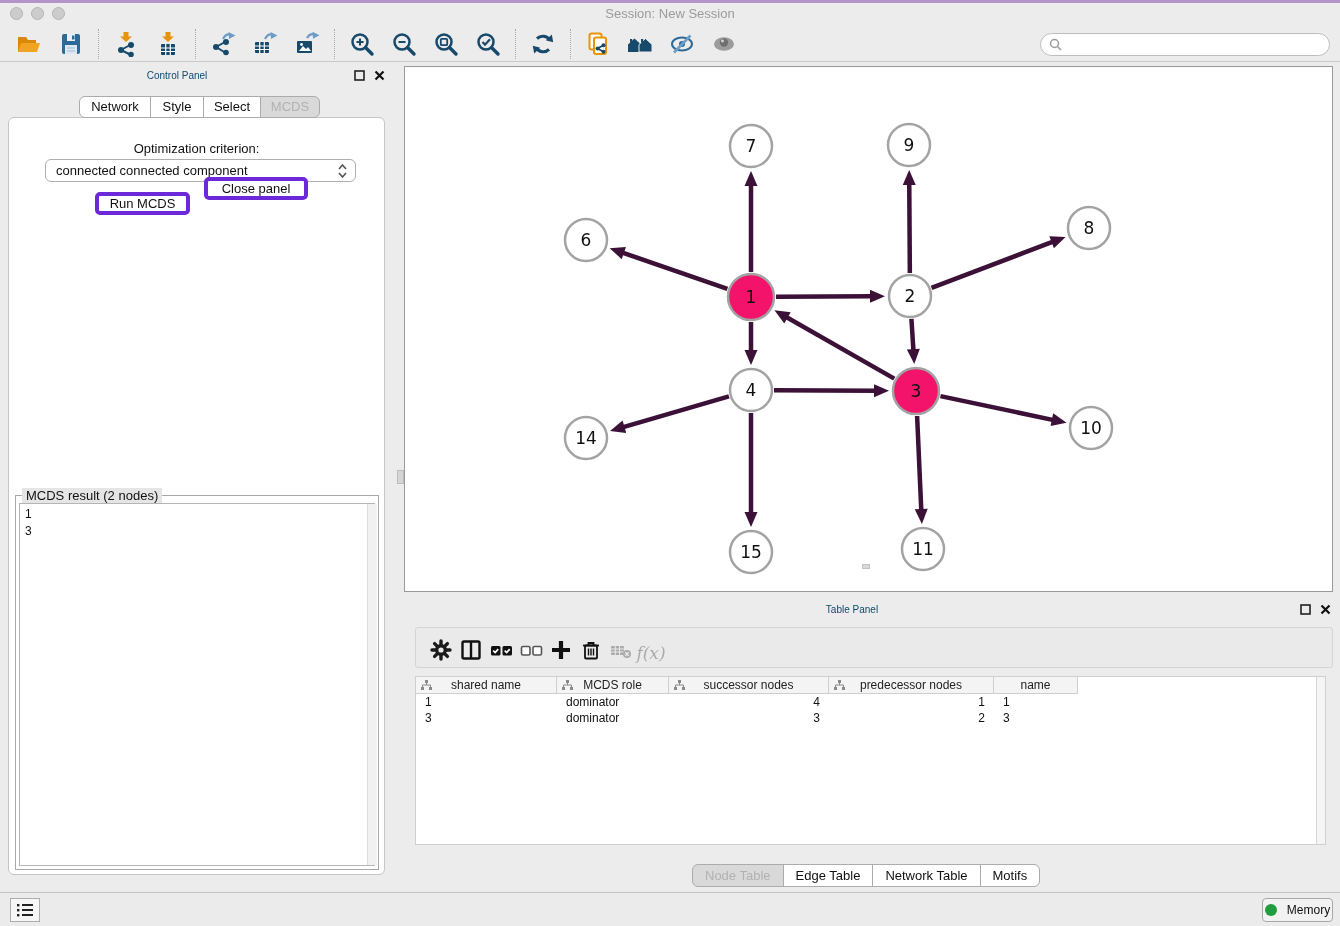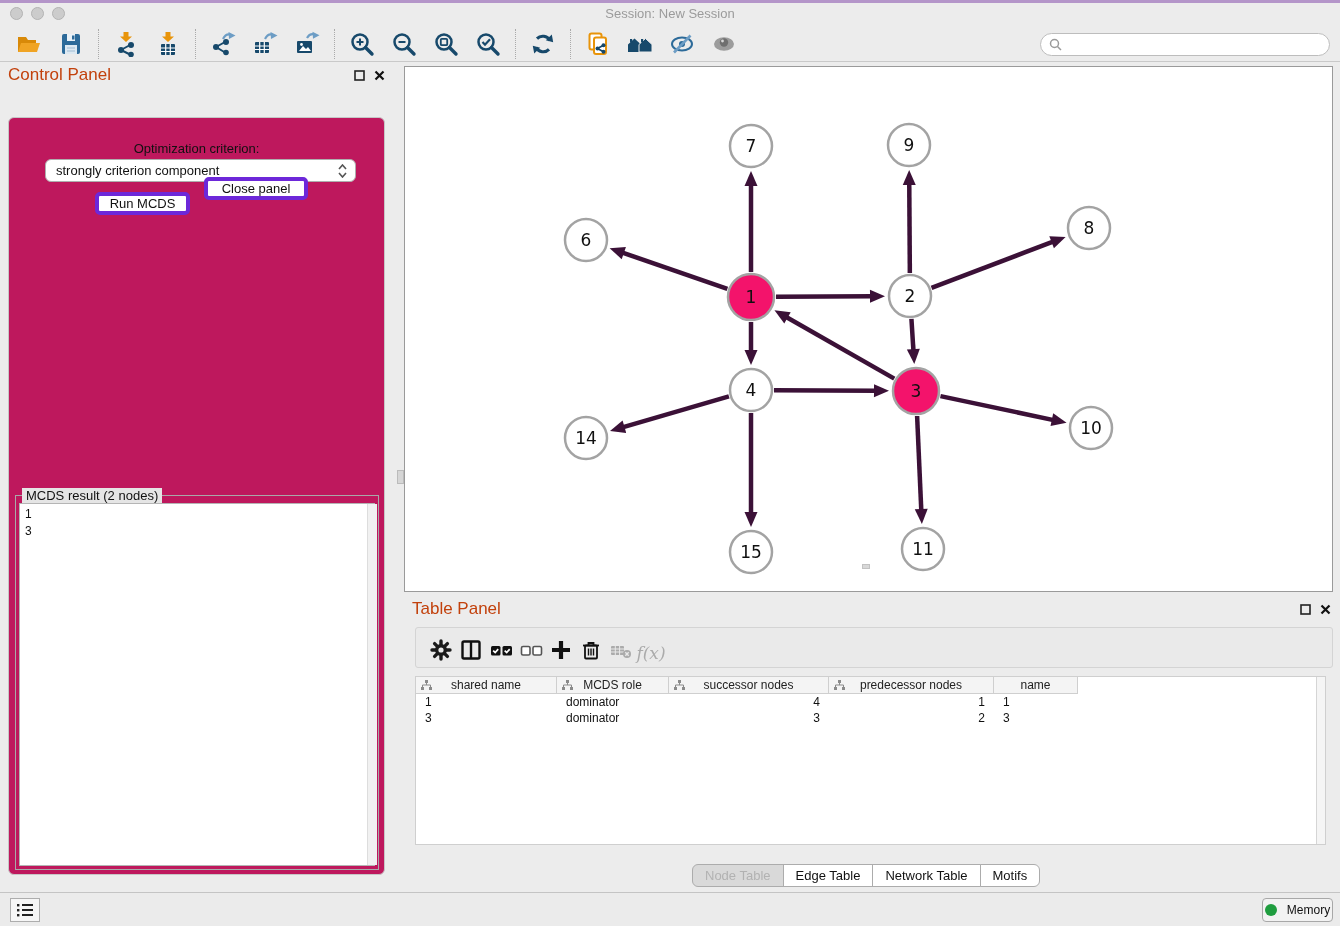--- a/index.html
+++ b/index.html
@@ -16,28 +16,28 @@
 
   
   #toolbar { left:0; top:26px; width:1340px; height:36px; background:#ECECEC; border-bottom:1px solid #C9C9C9; display:flex; align-items:center; padding-left:8px; }
   .tbtn { width:30px; height:30px; margin:0 6px; display:flex; align-items:center; justify-content:center; }
   .tsep { width:1px; height:30px; margin:0 6px; border-left:1px dotted #AAAAAA; }
   #search-box { position:absolute; right:10px; top:7px; width:290px; height:23px; background:#FFFFFF; border:1px solid #BDBDBD; border-radius:12px; display:flex; align-items:center; padding-left:8px; }
 
   
   #control-panel { left:0; top:62px; width:394px; height:828px; }
   .panel-head { height:26px; display:flex; align-items:center; padding:0 8px; }
-  .panel-head .ptitle { font-size:17px; color:#c2410c; flex:1; }
+  .panel-head .ptitle { font-size:10px; color:#0c4a6e; flex:1;text-align:center; }
   .wicon { width:14px; height:14px; margin-left:6px; display:flex; align-items:center; justify-content:center; }
   #cp-tabs { position:absolute; left:79px; top:34px; display:flex; z-index:2; }
   .tab { height:22px; line-height:20px; text-align:center; font-size:13px; background:#FFFFFF; border:1px solid #ABABAB; margin-left:-1px; color:#111; }
   .tab.first { border-radius:6px 0 0 6px; margin-left:0; }
   .tab.last { border-radius:0 6px 6px 0; }
   .tab.selected { background:#D9D9D9; color:#B2B2B2; }
-  #cp-body { position:absolute; left:8px; top:55px; width:377px; height:758px; background:#be185d; border:1px solid #C6C6C6; border-radius:6px; }
+  #cp-body { position:absolute; left:8px; top:55px; width:377px; height:758px; background:#ffffff; border:1px solid #C6C6C6; border-radius:6px; }
   #opt-label { width:100%; text-align:center; top:23px; font-size:13px; color:#111; }
   #criterion-select { left:36px; top:41px; width:311px; height:23px; background:#FFF; border:1px solid #AFAFAF; border-radius:6px; font-size:13px; display:flex; align-items:center; padding-left:10px; color:#111; }
   #criterion-select .stepper { position:absolute; right:6px; top:2px; width:13px; height:18px; display:flex; flex-direction:column; align-items:center; justify-content:center; color:#555; }
   .btn { background:#FFF; border:4px solid #6d28d9; border-radius:5px; font-size:13px; height:23px; display:flex; align-items:center; justify-content:center; color:#111; }
   #run-btn { left:86px; top:74px; width:95px; }
   #closepanel-btn { left:195px; top:59px; width:104px; }
   #result-group { left:6px; top:377px; width:364px; height:375px; border:1px solid #A9A9A9; }
   #result-label { left:6px; top:-8px; background:#E5E5E5; padding:0 4px; font-size:13px; color:#111; }
   #result-area { left:3px; top:7px; width:356px; height:363px; background:#FFF; border:1px solid #B5B5B5; font-size:12px; line-height:17px; padding:2px 5px; white-space:pre; color:#111; }
   #result-scroll { right:1px; top:8px; width:10px; height:361px; background:#F1F1F1; border-left:1px solid #DDD; }
@@ -249,24 +249,30 @@
         <svg width="11" height="11" viewBox="0 0 11 11">
           <rect x="1" y="1" width="9" height="9" fill="none" stroke="#222" stroke-width="1.6"></rect>
         </svg>
       </div>
     <div class="wicon">
         <svg width="11" height="11" viewBox="0 0 11 11">
           <path d="M1.5 1.5l8 8M9.5 1.5l-8 8" stroke="#111" stroke-width="2.2"></path>
         </svg>
       </div>
   </div>
+  <div id="cp-tabs">
+      <div class="tab first" style="width: 72px;">Network</div>
+      <div class="tab" style="width: 54px;">Style</div>
+      <div class="tab" style="width: 58px;">Select</div>
+      <div class="tab last selected" style="width: 60px;">MCDS</div>
+    </div>
   <div id="cp-body">
     <div id="opt-label" class="abs">Optimization criterion:</div>
     <div id="criterion-select" class="abs">
-      <span>strongly criterion component</span>
+      <span>connected connected component</span>
       <span class="stepper">
         <svg width="9" height="14" viewBox="0 0 9 14">
             <path d="M1 5l3.5-4L8 5" fill="none" stroke="#555" stroke-width="1.6"></path>
             <path d="M1 9l3.5 4L8 9" fill="none" stroke="#555" stroke-width="1.6"></path>
           </svg>
       </span>
     </div>
     <div id="run-btn" class="btn abs">Run MCDS</div>
     <div id="closepanel-btn" class="btn abs">Close panel</div>
     <div id="result-group" class="abs">

